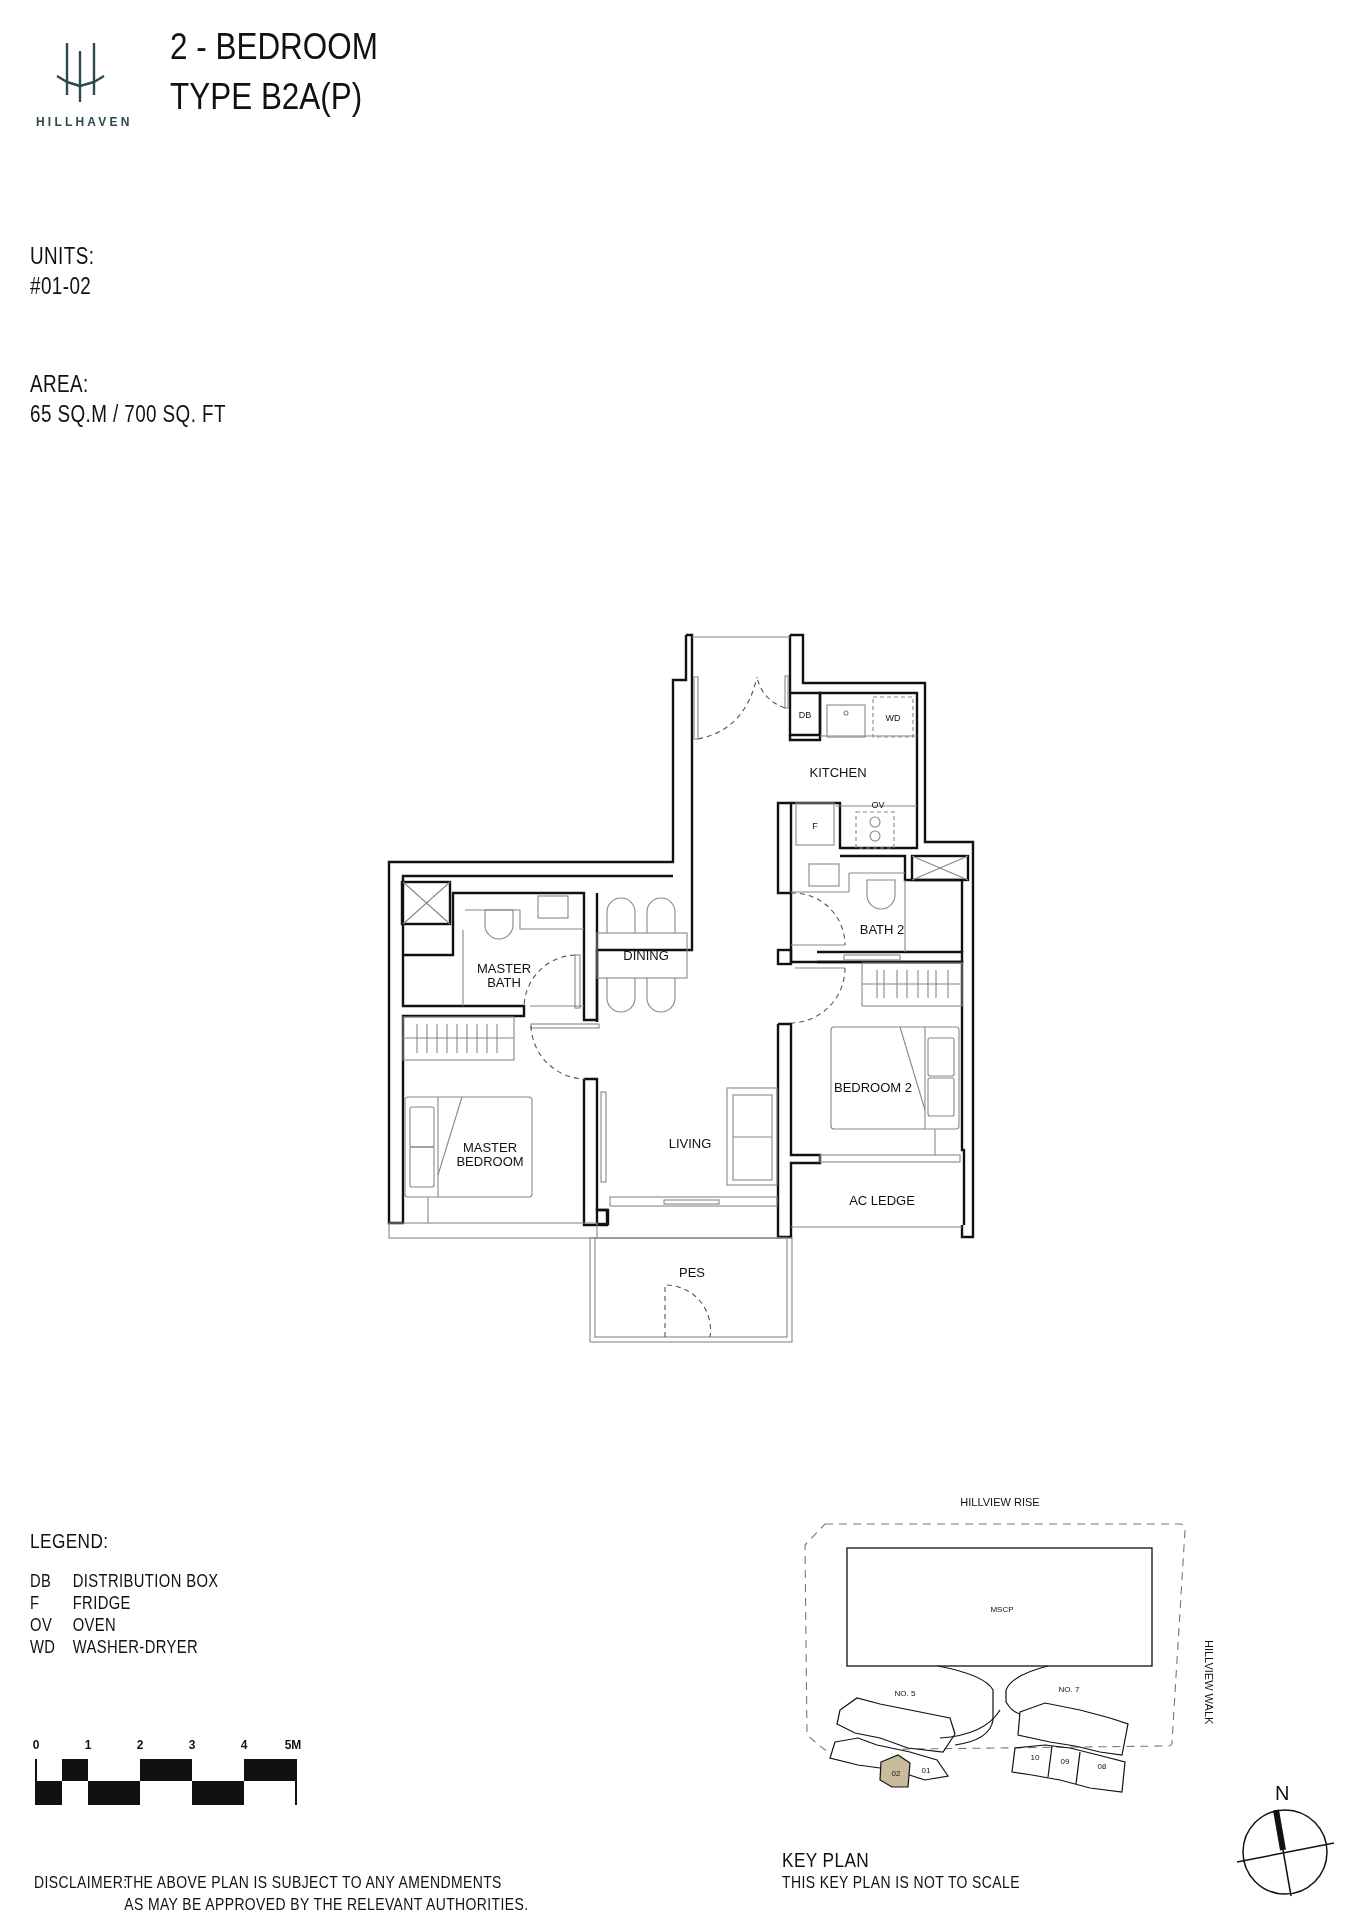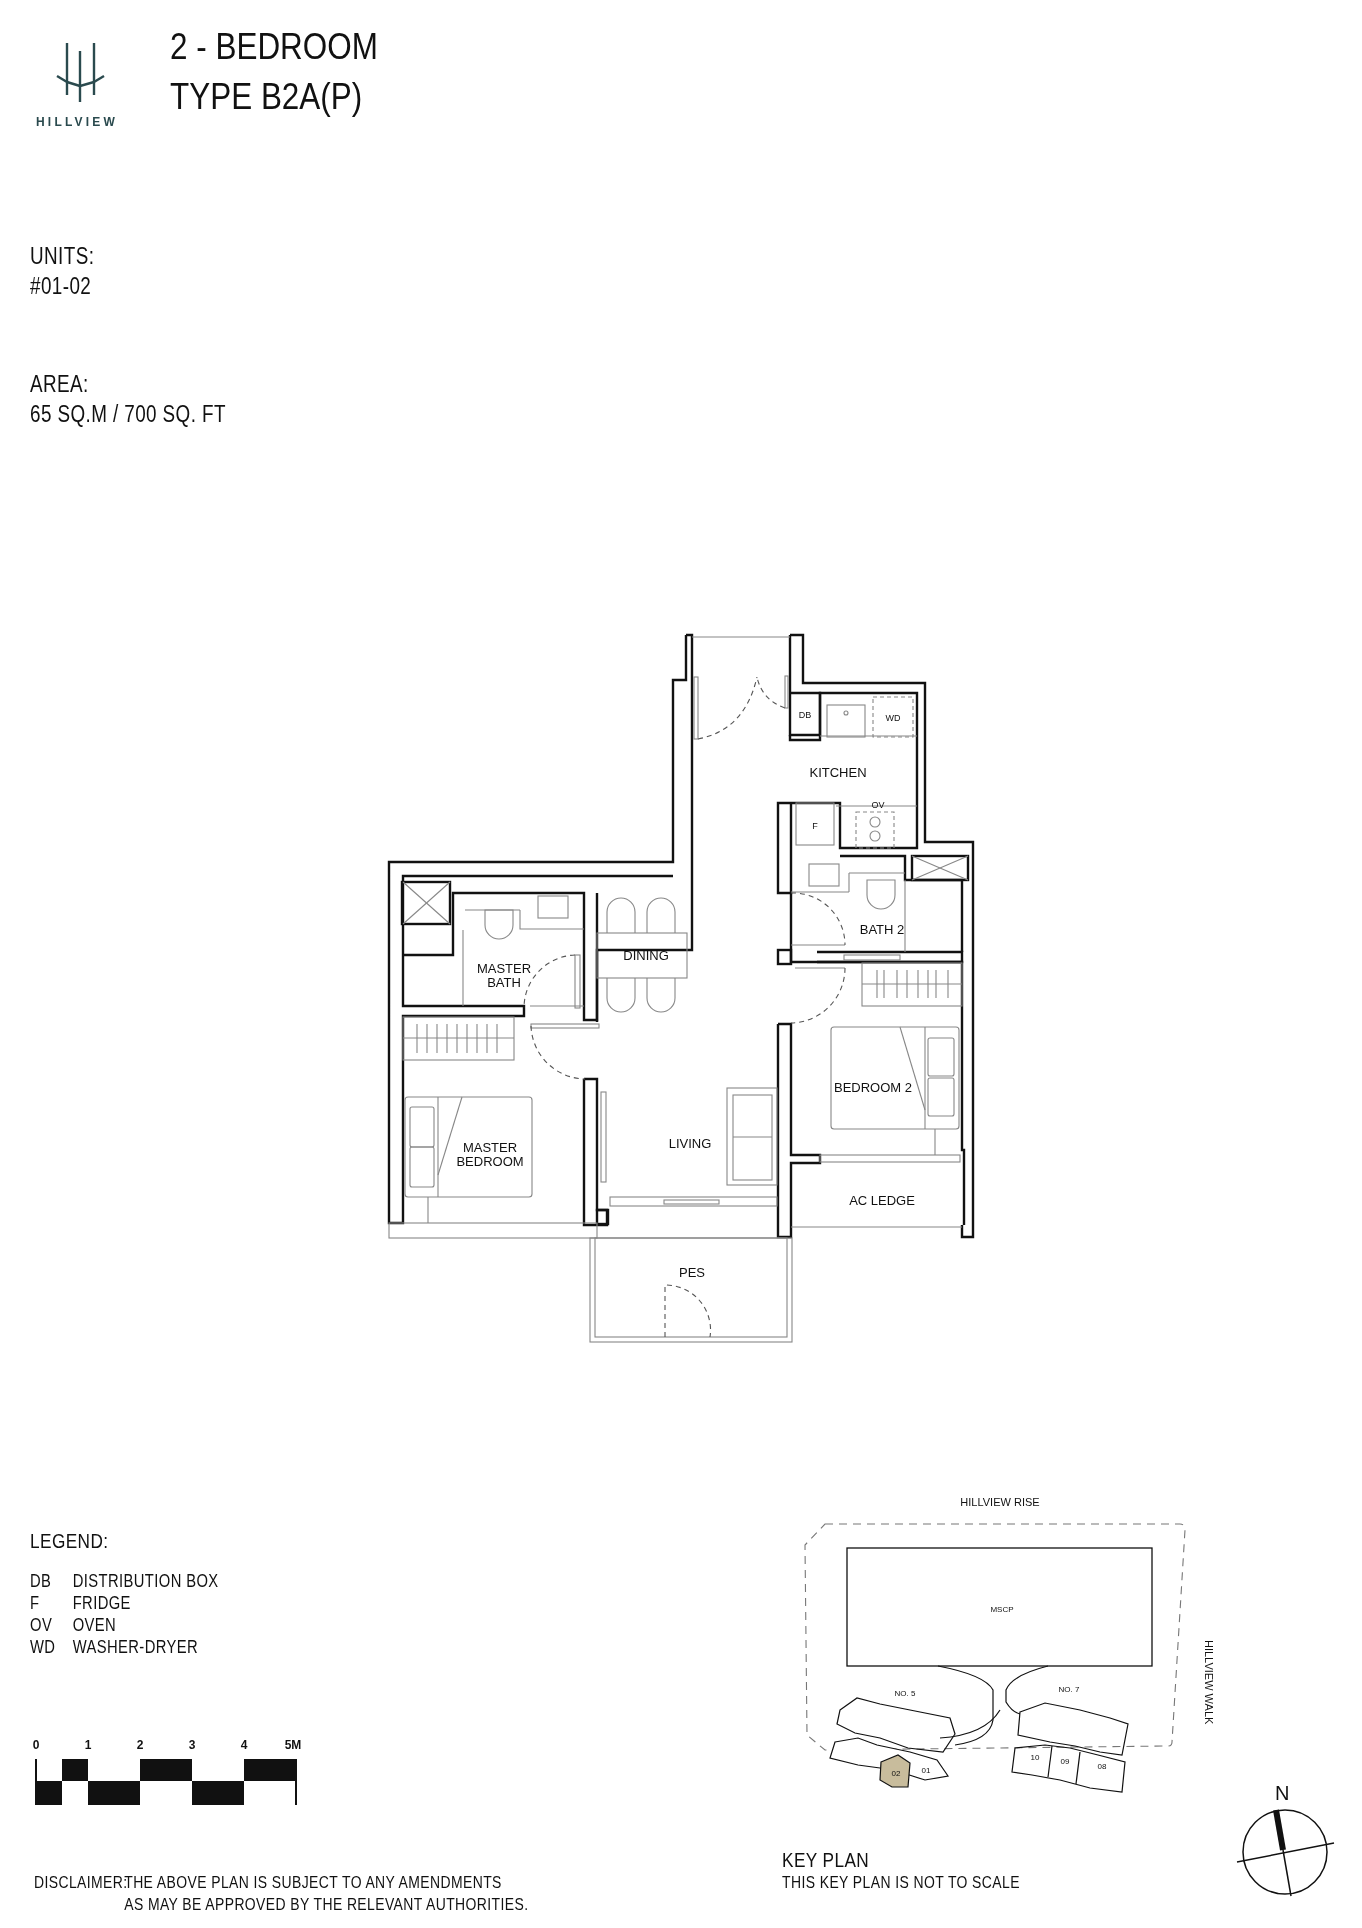--- a/index.html
+++ b/index.html
@@ -21,21 +21,21 @@
     <g stroke="#2a4a4e" stroke-width="2.4" fill="none">
       <line x1="37" y1="5" x2="37" y2="57"></line>
       <line x1="50" y1="13" x2="50" y2="64"></line>
       <line x1="64" y1="5" x2="64" y2="57"></line>
       <line x1="27" y1="38" x2="37" y2="44"></line>
       <line x1="37" y1="44" x2="50" y2="48"></line>
       <line x1="50" y1="48" x2="64" y2="44"></line>
       <line x1="64" y1="44" x2="74" y2="38"></line>
     </g>
   </svg>
-  <div class="abs logo-text" style="left:6px; top:77px;">HILLVIEW</div>
+  <div class="abs logo-text" style="left:6px; top:77px;">HILLHAVEN</div>
 </div>
 
 <div class="abs title" style="left:170px; top:26px;">2 - BEDROOM</div>
 <div class="abs title" style="left:170px; top:76px;">TYPE B2A(P)</div>
 
 <div class="abs cad lbl" style="left:30px; top:242px;">UNITS:</div>
 <div class="abs cad lbl" style="left:30px; top:272px;">#01-02</div>
 <div class="abs cad lbl" style="left:30px; top:370px;">AREA:</div>
 <div class="abs cad lbl" style="left:30px; top:400px;">65 SQ.M / 700 SQ. FT</div>
 

